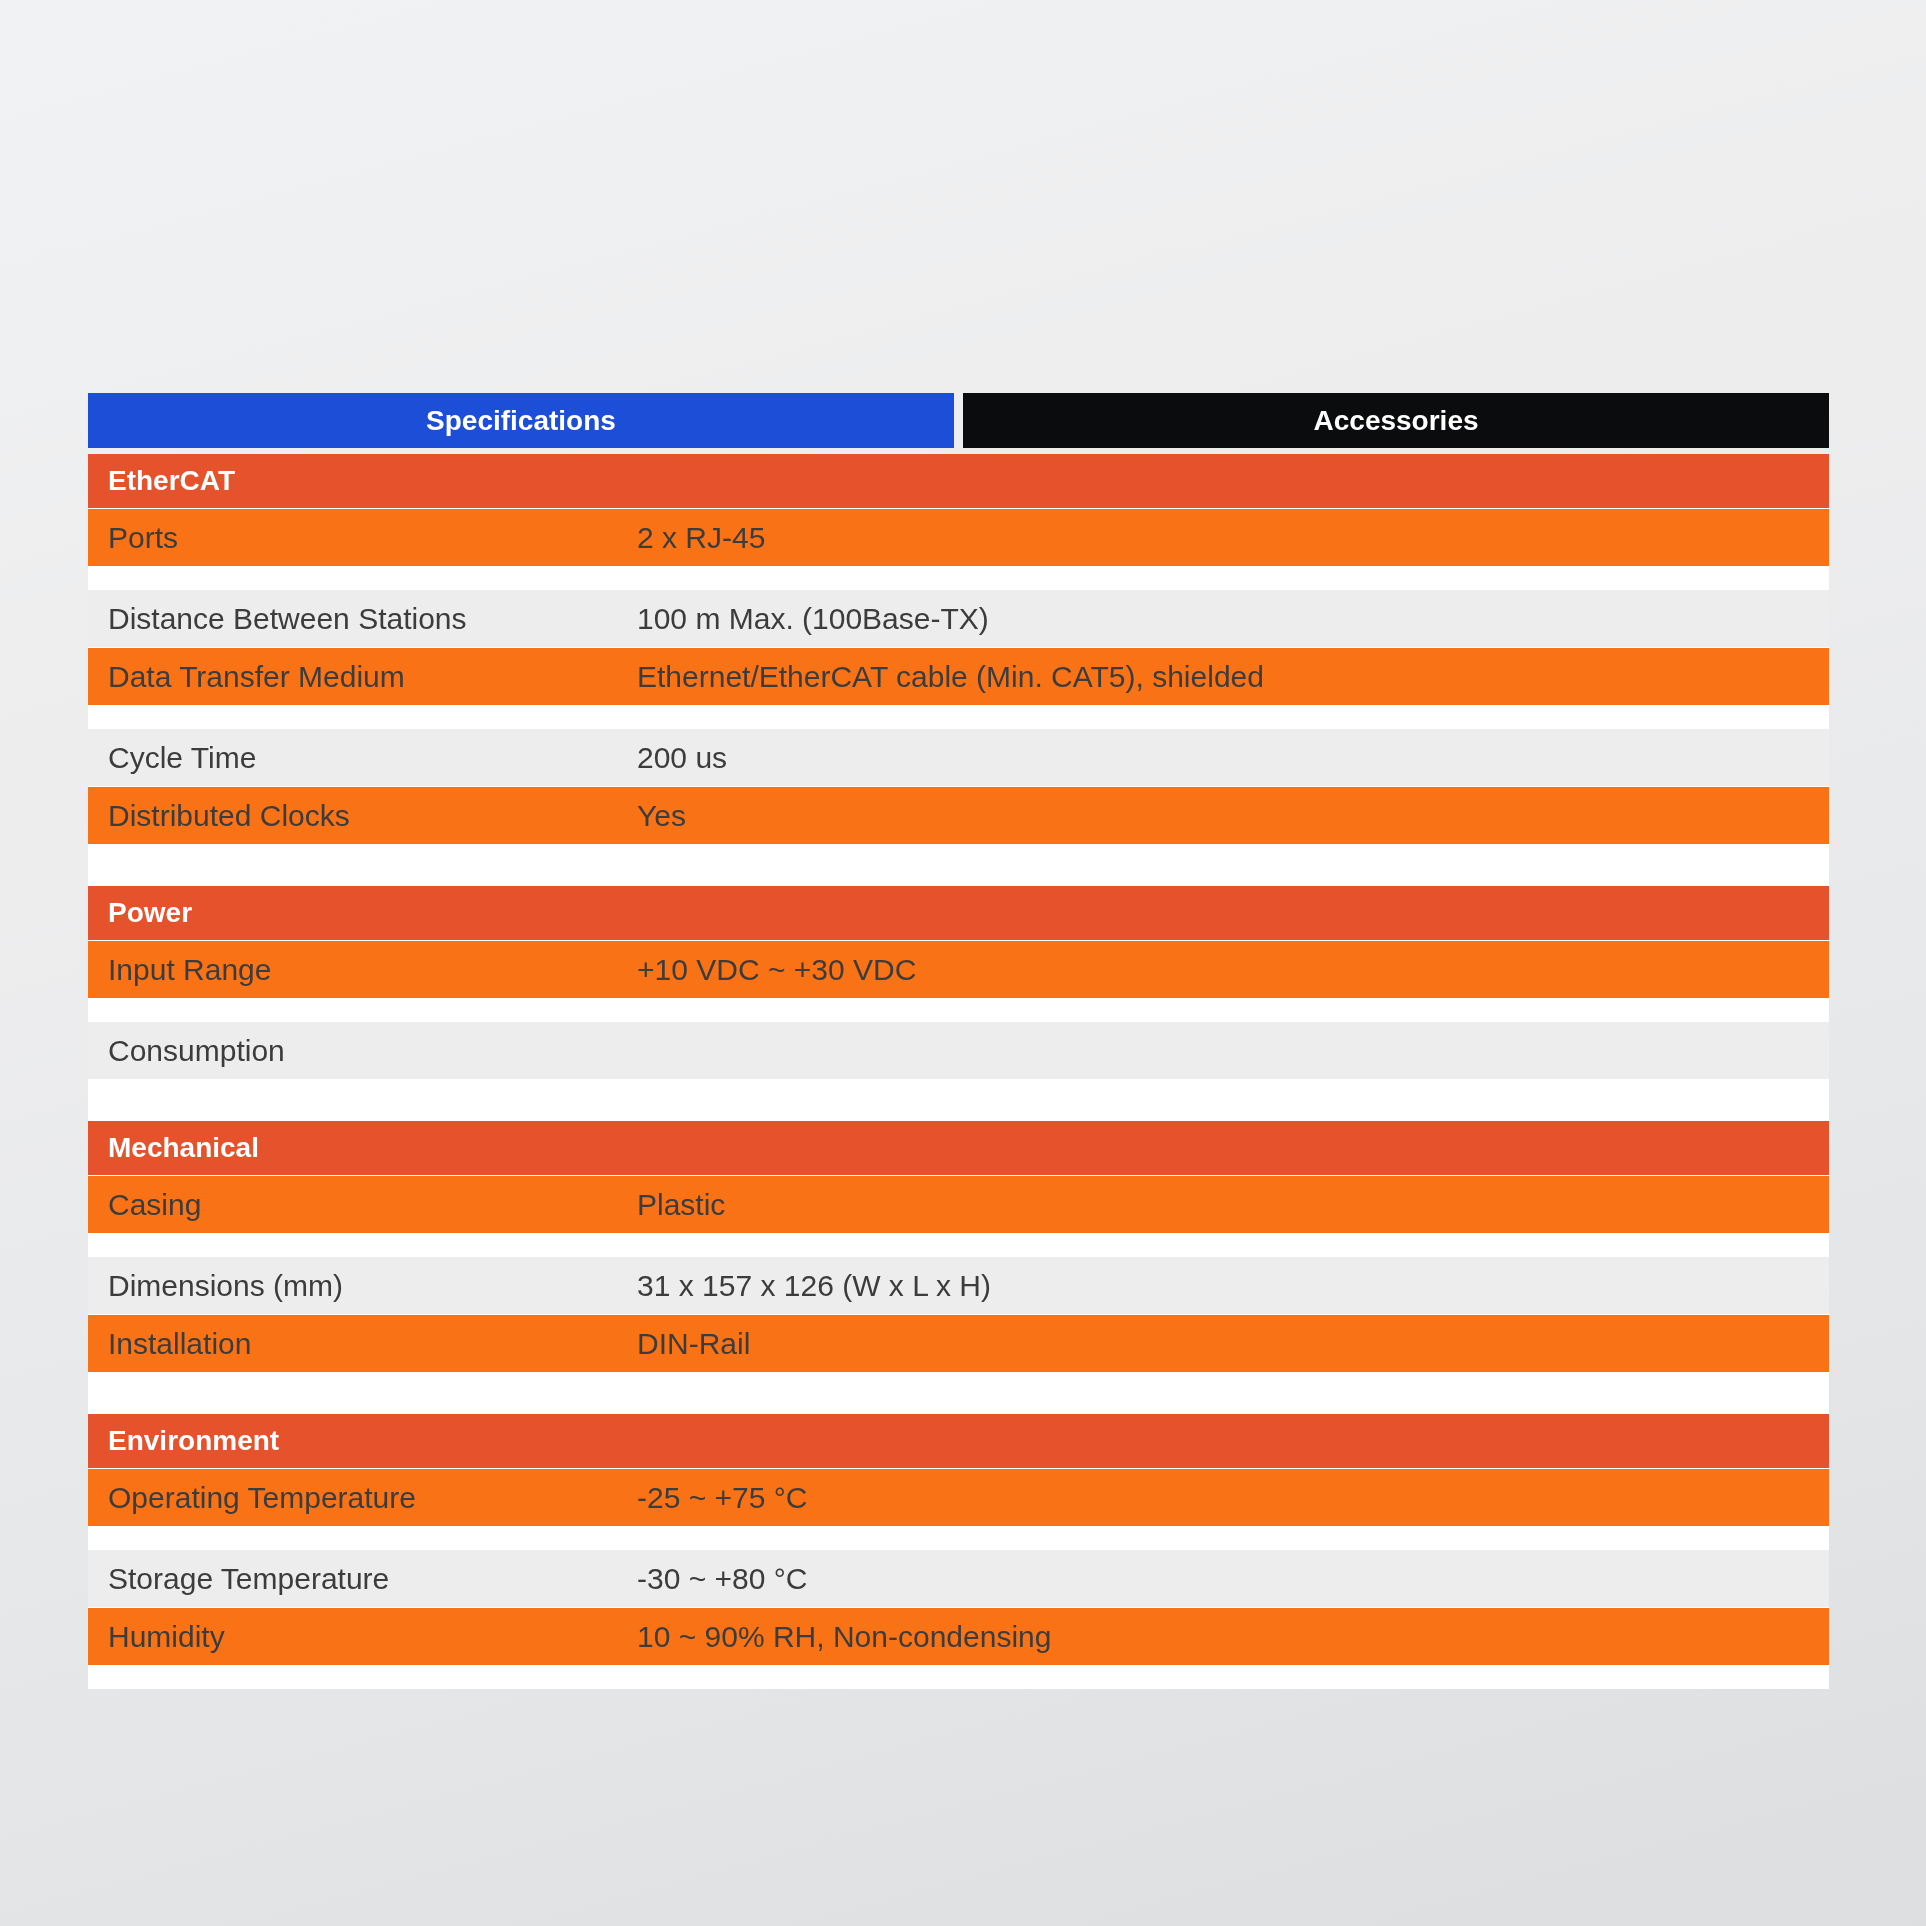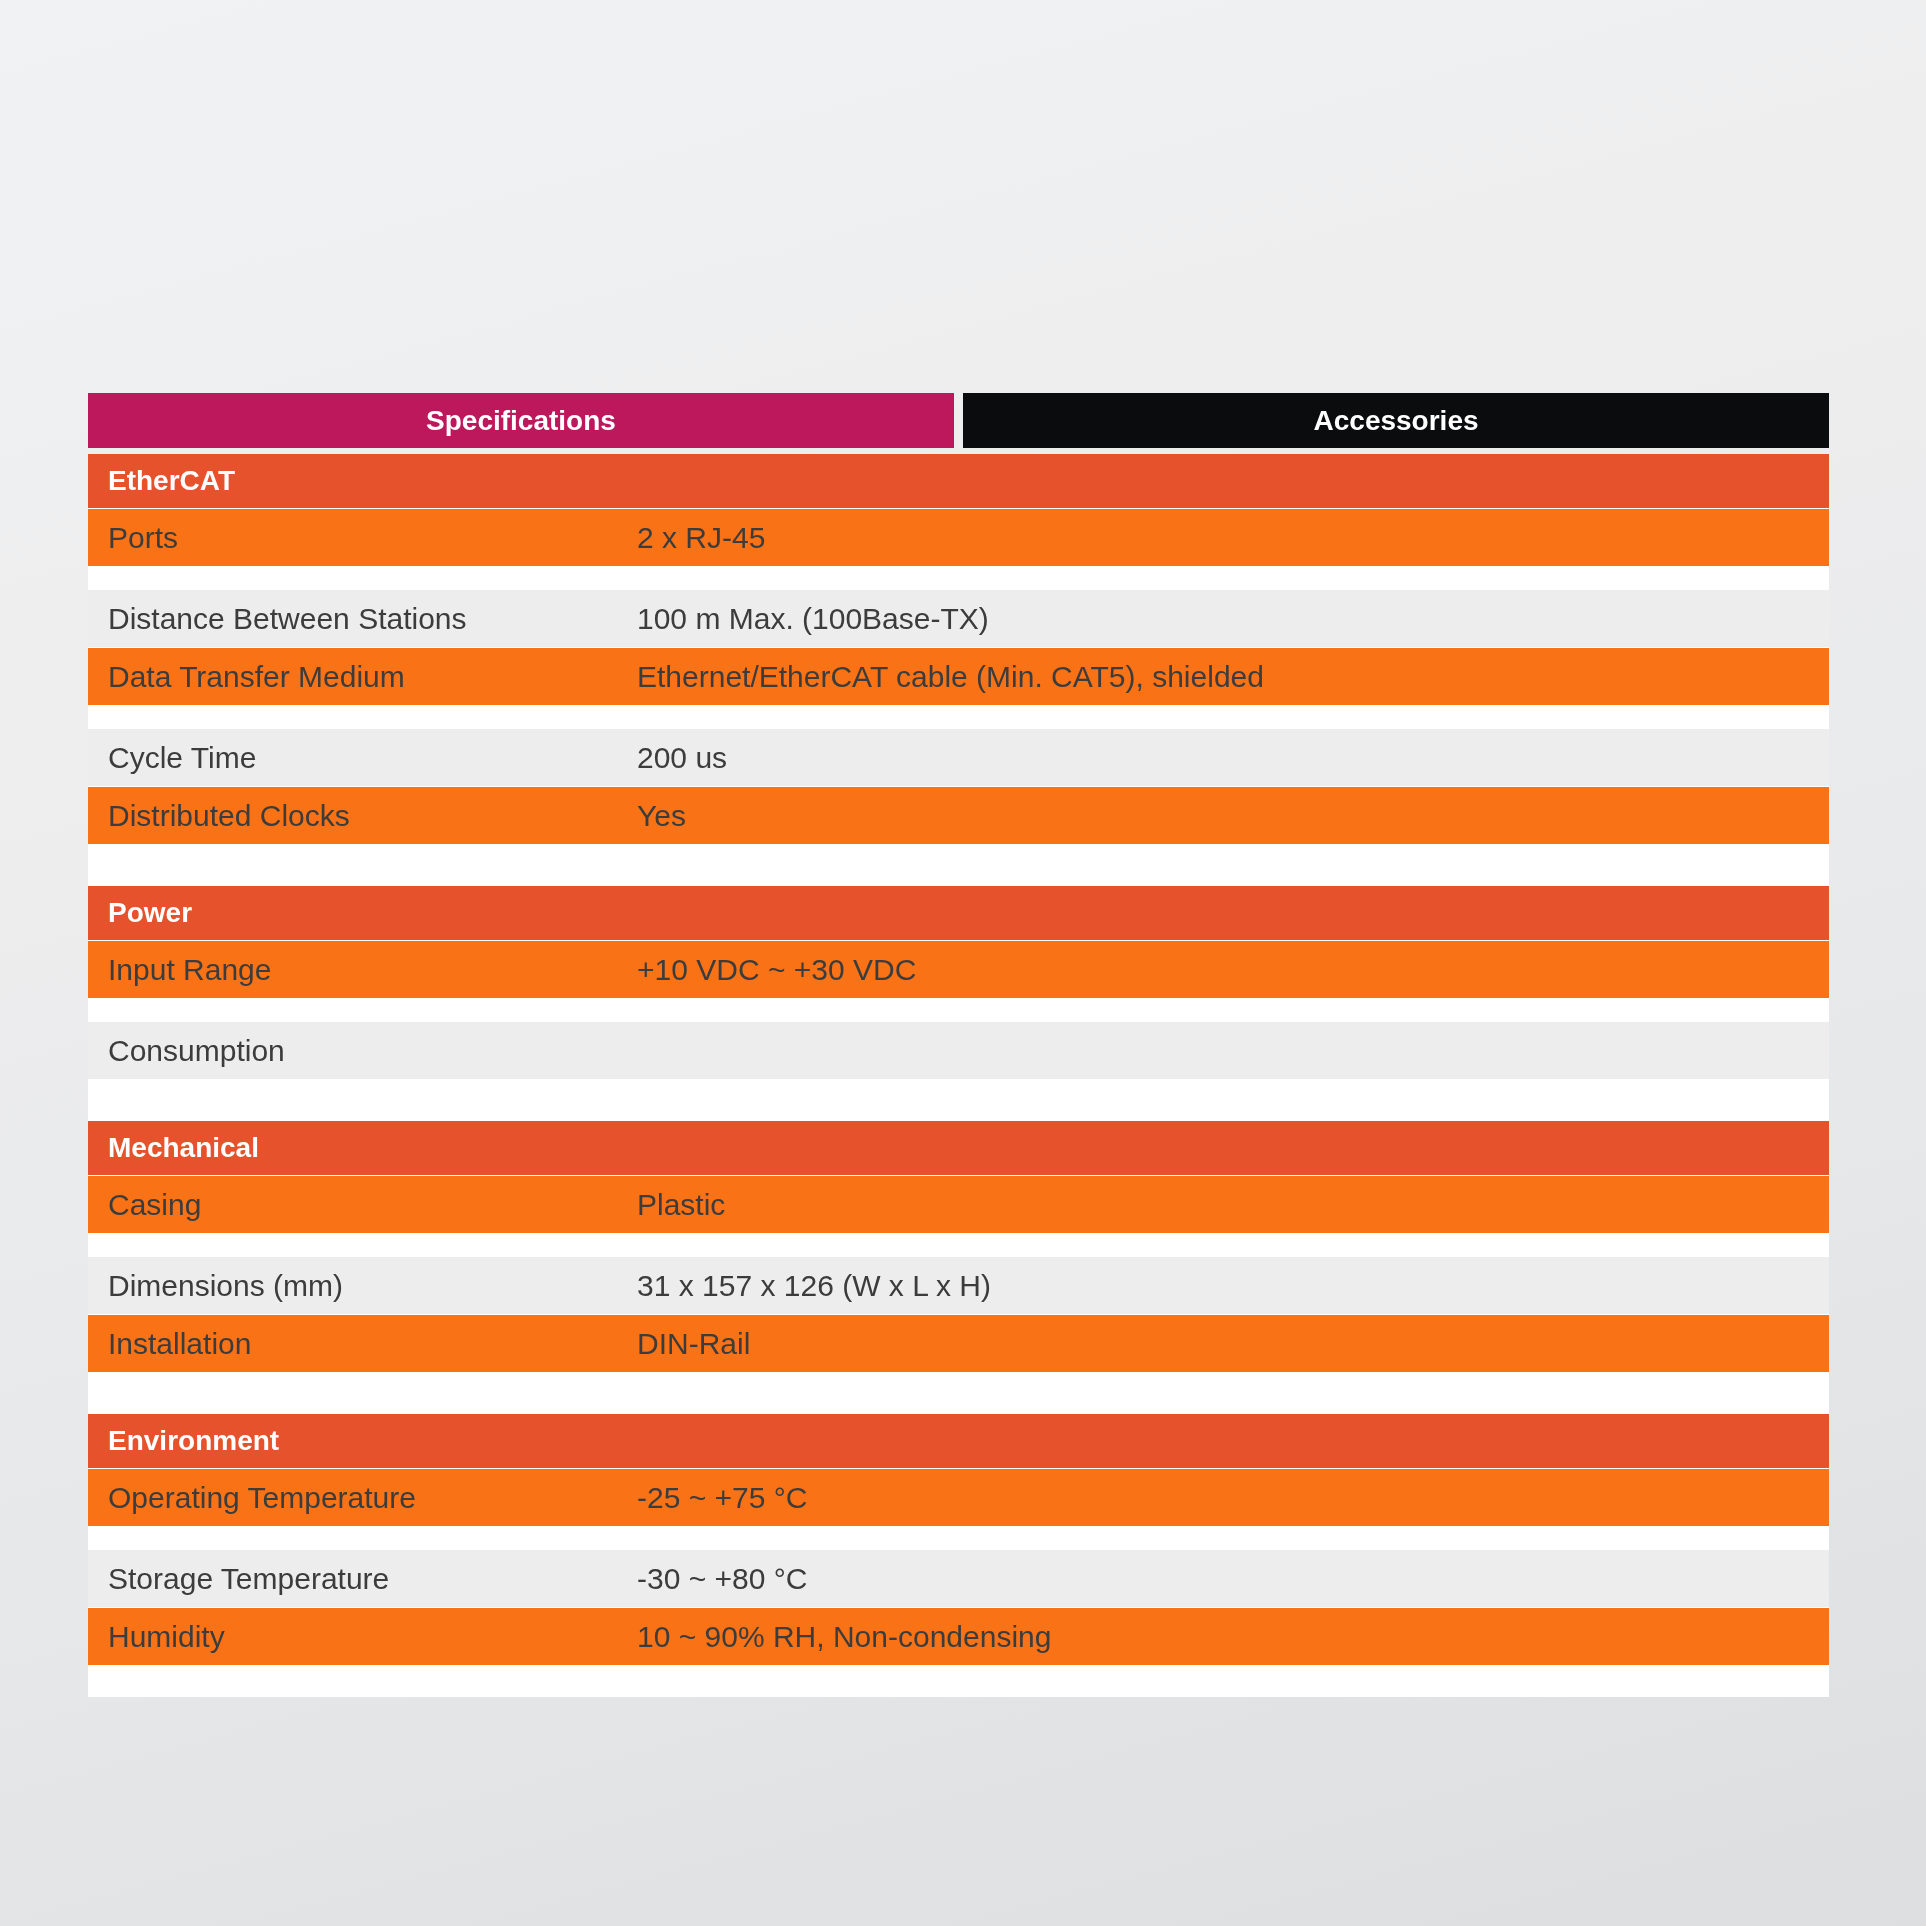--- a/index.html
+++ b/index.html
@@ -30,25 +30,25 @@
     flex: 1;
     display: flex;
     align-items: center;
     justify-content: center;
     font-size: 28px;
     font-weight: bold;
     color: #ffffff;
     cursor: pointer;
     user-select: none;
   }
-  .tab.active { background: #be185d; }
+  .tab.active { background: #1d4ed8; }
   .tab.inactive { background: #0B0C0D; }
   .table-body {
     background: #ffffff;
-    padding-bottom: 31px;
+    padding-bottom: 23px;
   }
   .section { margin-top: 0; }
   .section + .section { margin-top: 41px; }
   .section-header {
     height: 54px;
     background: #E5522B;
     color: #ffffff;
     display: flex;
     align-items: center;
     padding-left: 20px;

